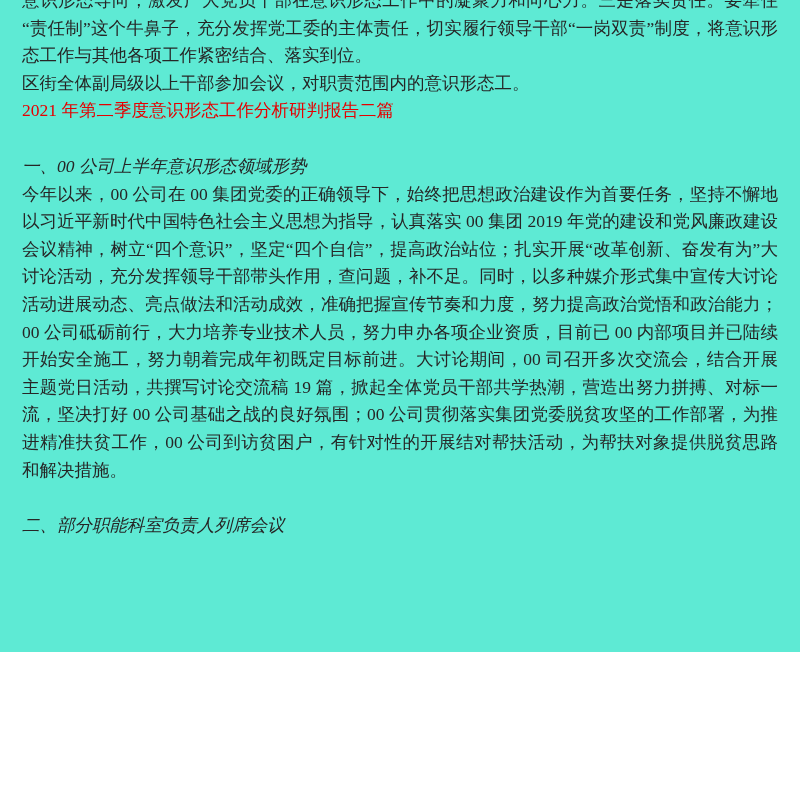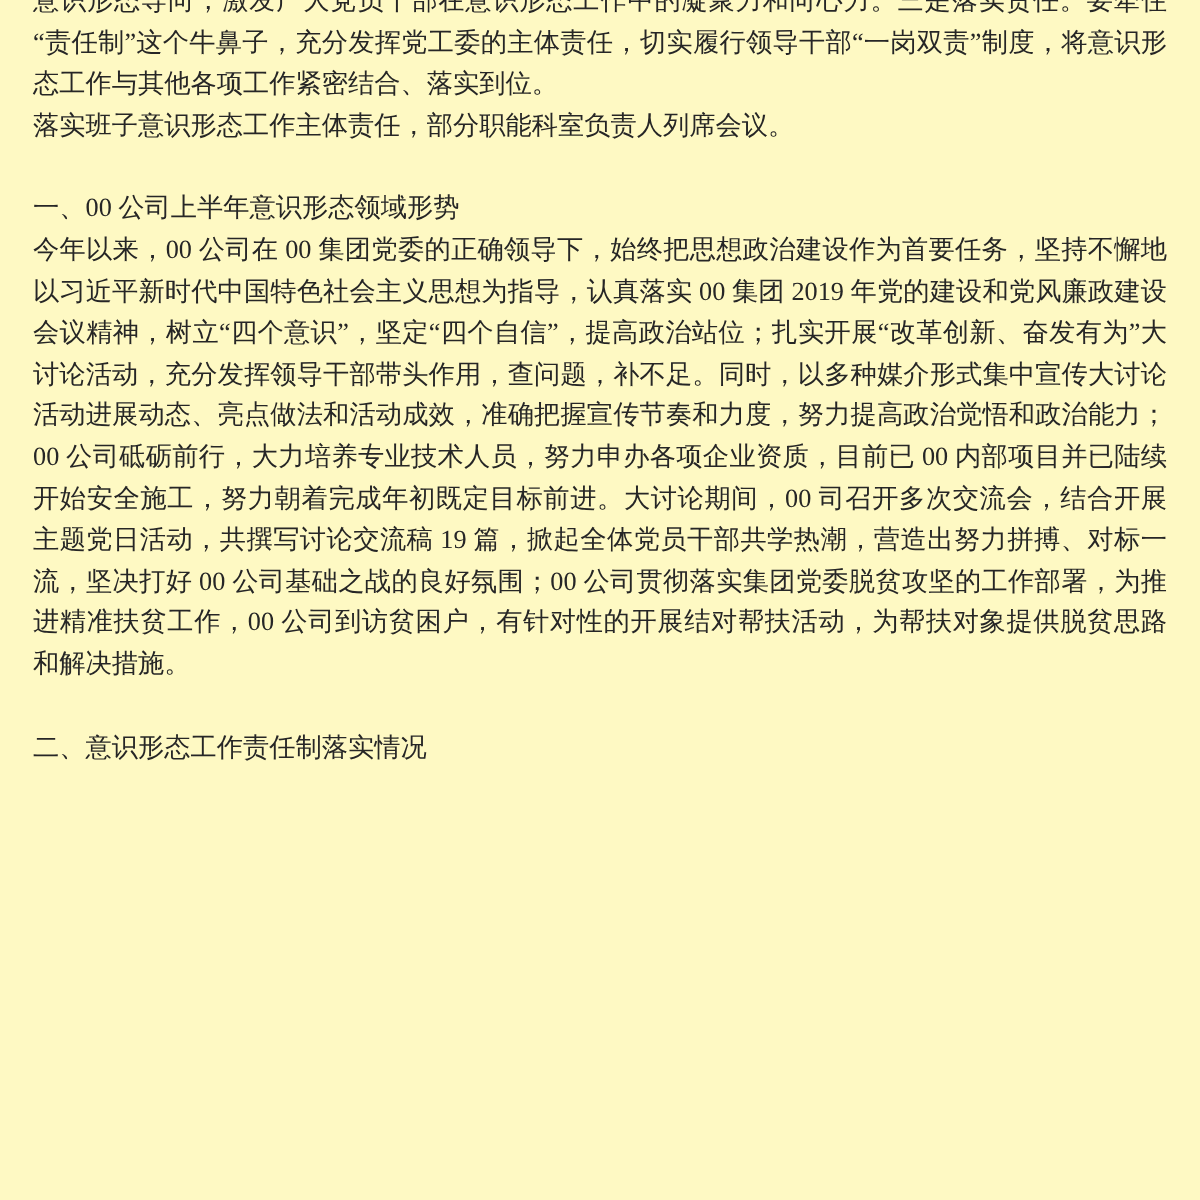--- a/index.html
+++ b/index.html
@@ -3,23 +3,23 @@
 <meta charset="utf-8">
 <style>
   html, body {
     margin: 0;
     padding: 0;
     background: #ffffff;
   }
   .page {
     position: relative;
     width: 800px;
-    height: 800px;
+    height: 652px;
     overflow: hidden;
-    background: #fef9c3;
+    background: #5eead4;
   }
   .content {
     box-sizing: border-box;
     width: 800px;
     padding: 0 22px;
     margin-top: -13px;
     font-family: "Liberation Serif", "DejaVu Serif", serif;
     font-size: 17.5px;
     line-height: 27.6px;
     color: #262626;
@@ -27,26 +27,28 @@
   }
   .content p {
     margin: 0;
     word-break: break-all;
   }
   .red-title {
     color: #e60000;
   }
   .gap-above {
     margin-top: 28px !important;
+    font-style: italic;
   }
 </style>
 </head>
 <body>
 
 <div class="page">
   <div class="content">
     <p>意识形态导向，激发广大党员干部在意识形态工作中的凝聚力和向心力。三是落实责任。要牵住“责任制”这个牛鼻子，充分发挥党工委的主体责任，切实履行领导干部“一岗双责”制度，将意识形态工作与其他各项工作紧密结合、落实到位。</p>
-    <p>落实班子意识形态工作主体责任，部分职能科室负责人列席会议。</p>
+    <p>区街全体副局级以上干部参加会议，对职责范围内的意识形态工。</p>
+    <p class="red-title">2021 年第二季度意识形态工作分析研判报告二篇</p>
     <p class="gap-above">一、00 公司上半年意识形态领域形势</p>
     <p>今年以来，00 公司在 00 集团党委的正确领导下，始终把思想政治建设作为首要任务，坚持不懈地以习近平新时代中国特色社会主义思想为指导，认真落实 00 集团 2019 年党的建设和党风廉政建设会议精神，树立“四个意识”，坚定“四个自信”，提高政治站位；扎实开展“改革创新、奋发有为”大讨论活动，充分发挥领导干部带头作用，查问题，补不足。同时，以多种媒介形式集中宣传大讨论活动进展动态、亮点做法和活动成效，准确把握宣传节奏和力度，努力提高政治觉悟和政治能力；00 公司砥砺前行，大力培养专业技术人员，努力申办各项企业资质，目前已 00 内部项目并已陆续开始安全施工，努力朝着完成年初既定目标前进。大讨论期间，00 司召开多次交流会，结合开展主题党日活动，共撰写讨论交流稿 19 篇，掀起全体党员干部共学热潮，营造出努力拼搏、对标一流，坚决打好 00 公司基础之战的良好氛围；00 公司贯彻落实集团党委脱贫攻坚的工作部署，为推进精准扶贫工作，00 公司到访贫困户，有针对性的开展结对帮扶活动，为帮扶对象提供脱贫思路和解决措施。</p>
-    <p class="gap-above">二、意识形态工作责任制落实情况</p>
+    <p class="gap-above">二、部分职能科室负责人列席会议</p>
   </div>
 </div>
 
 </body></html>

